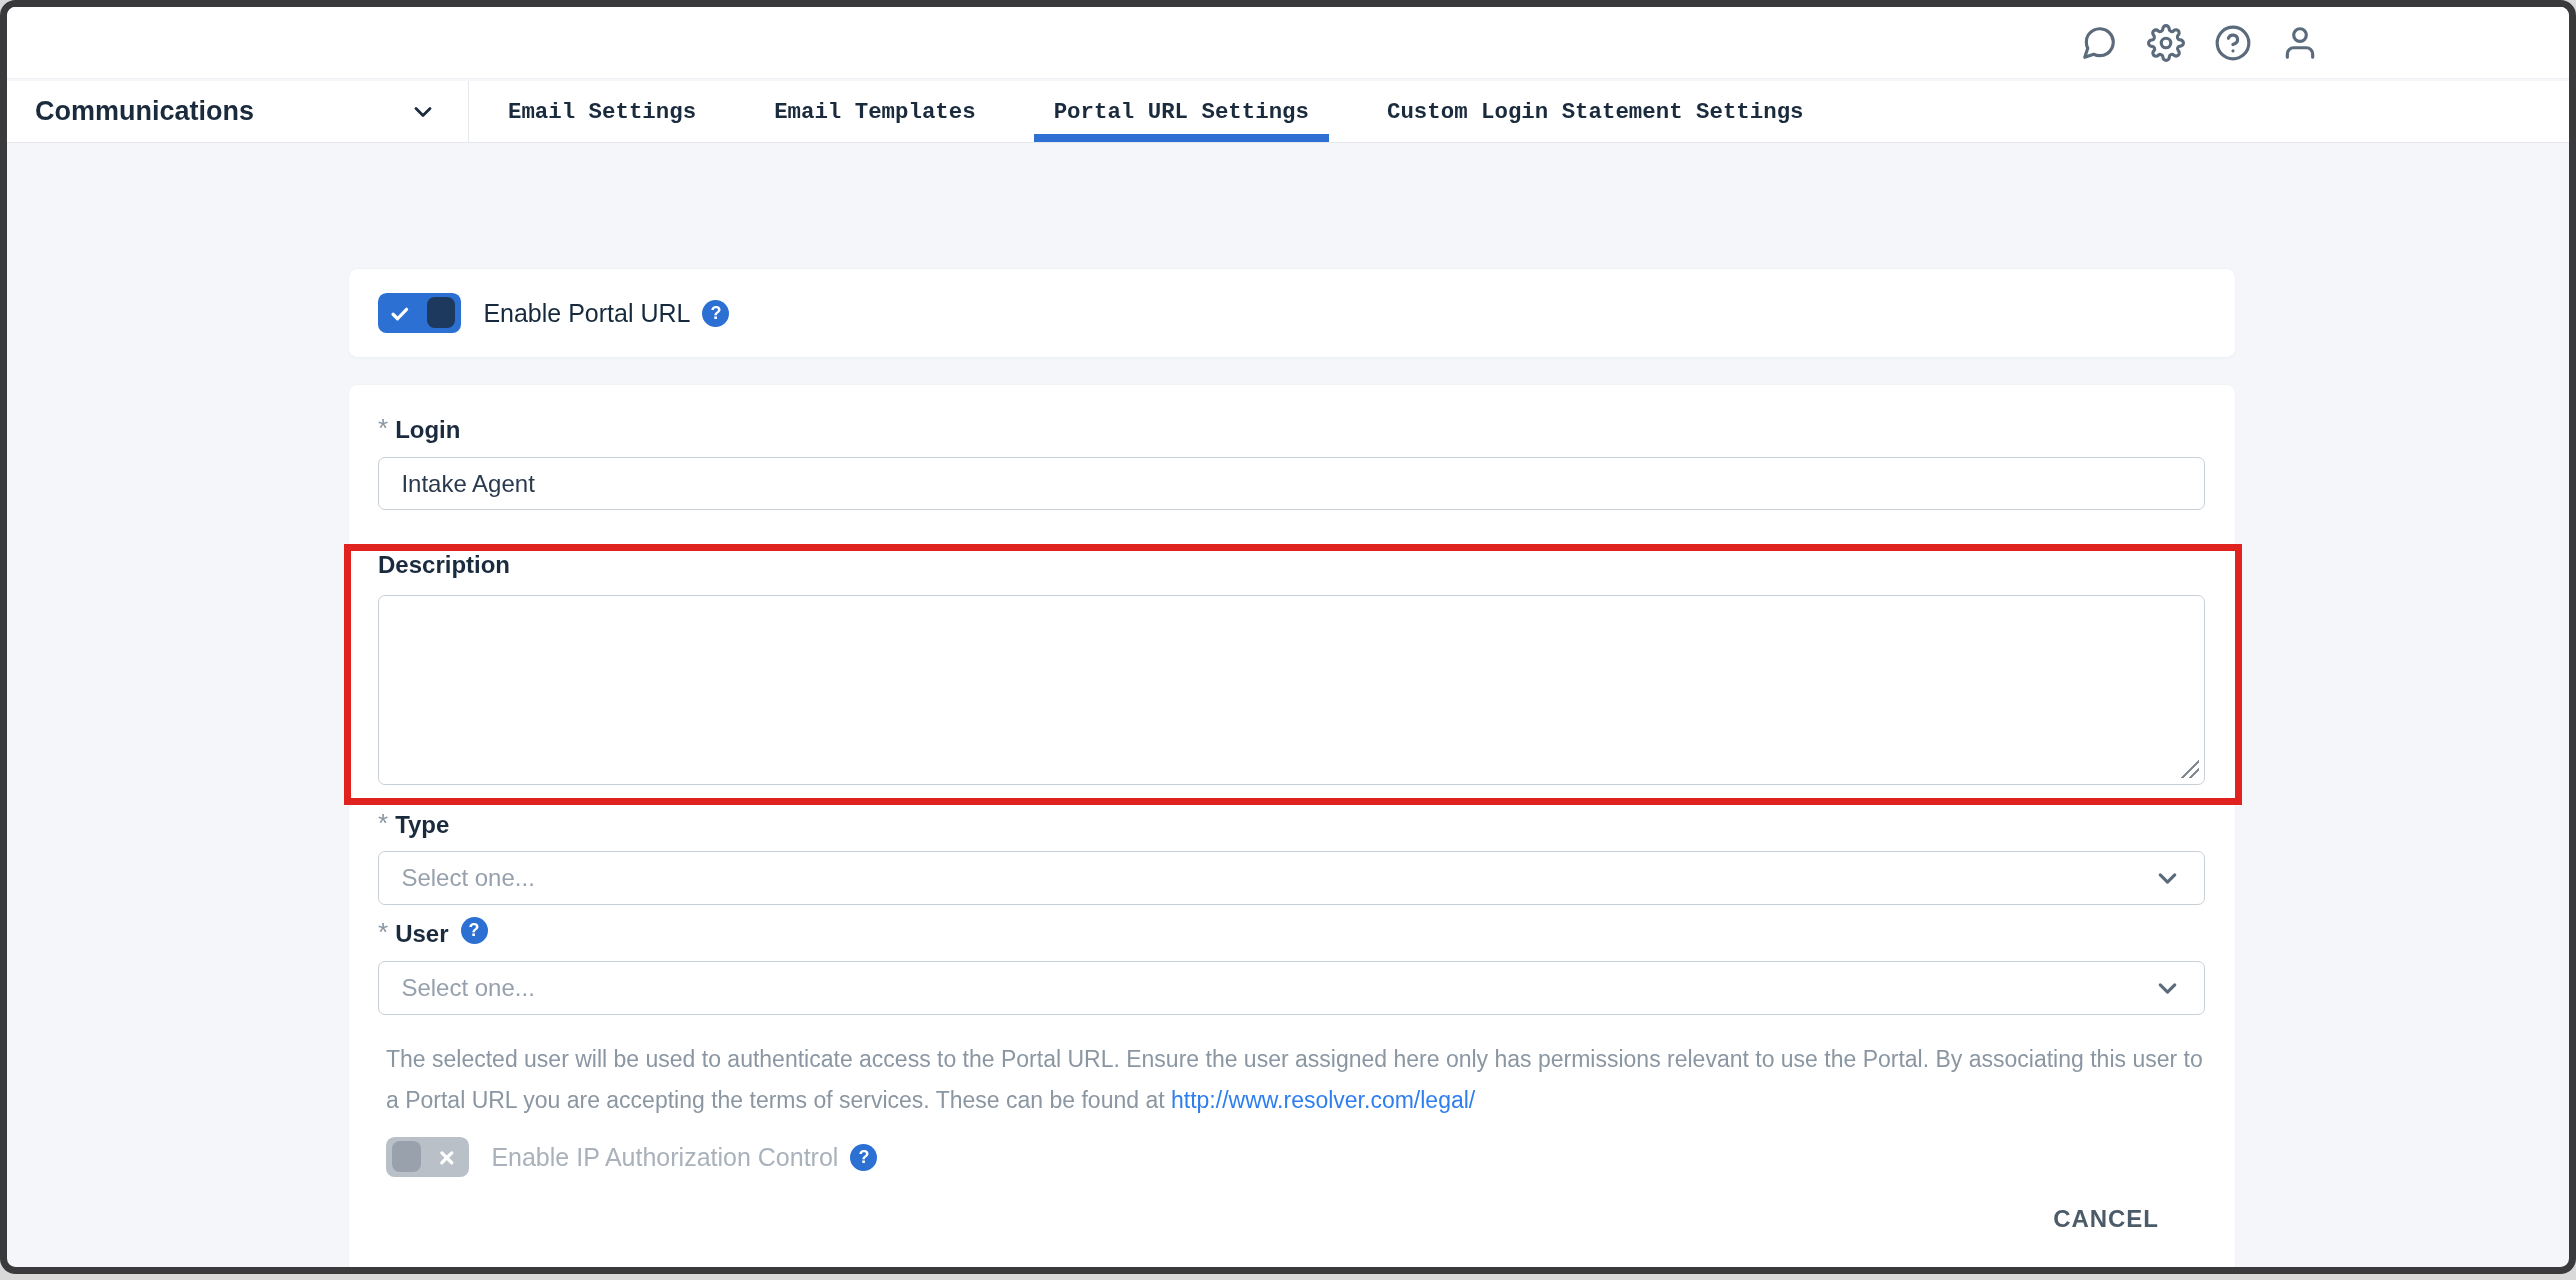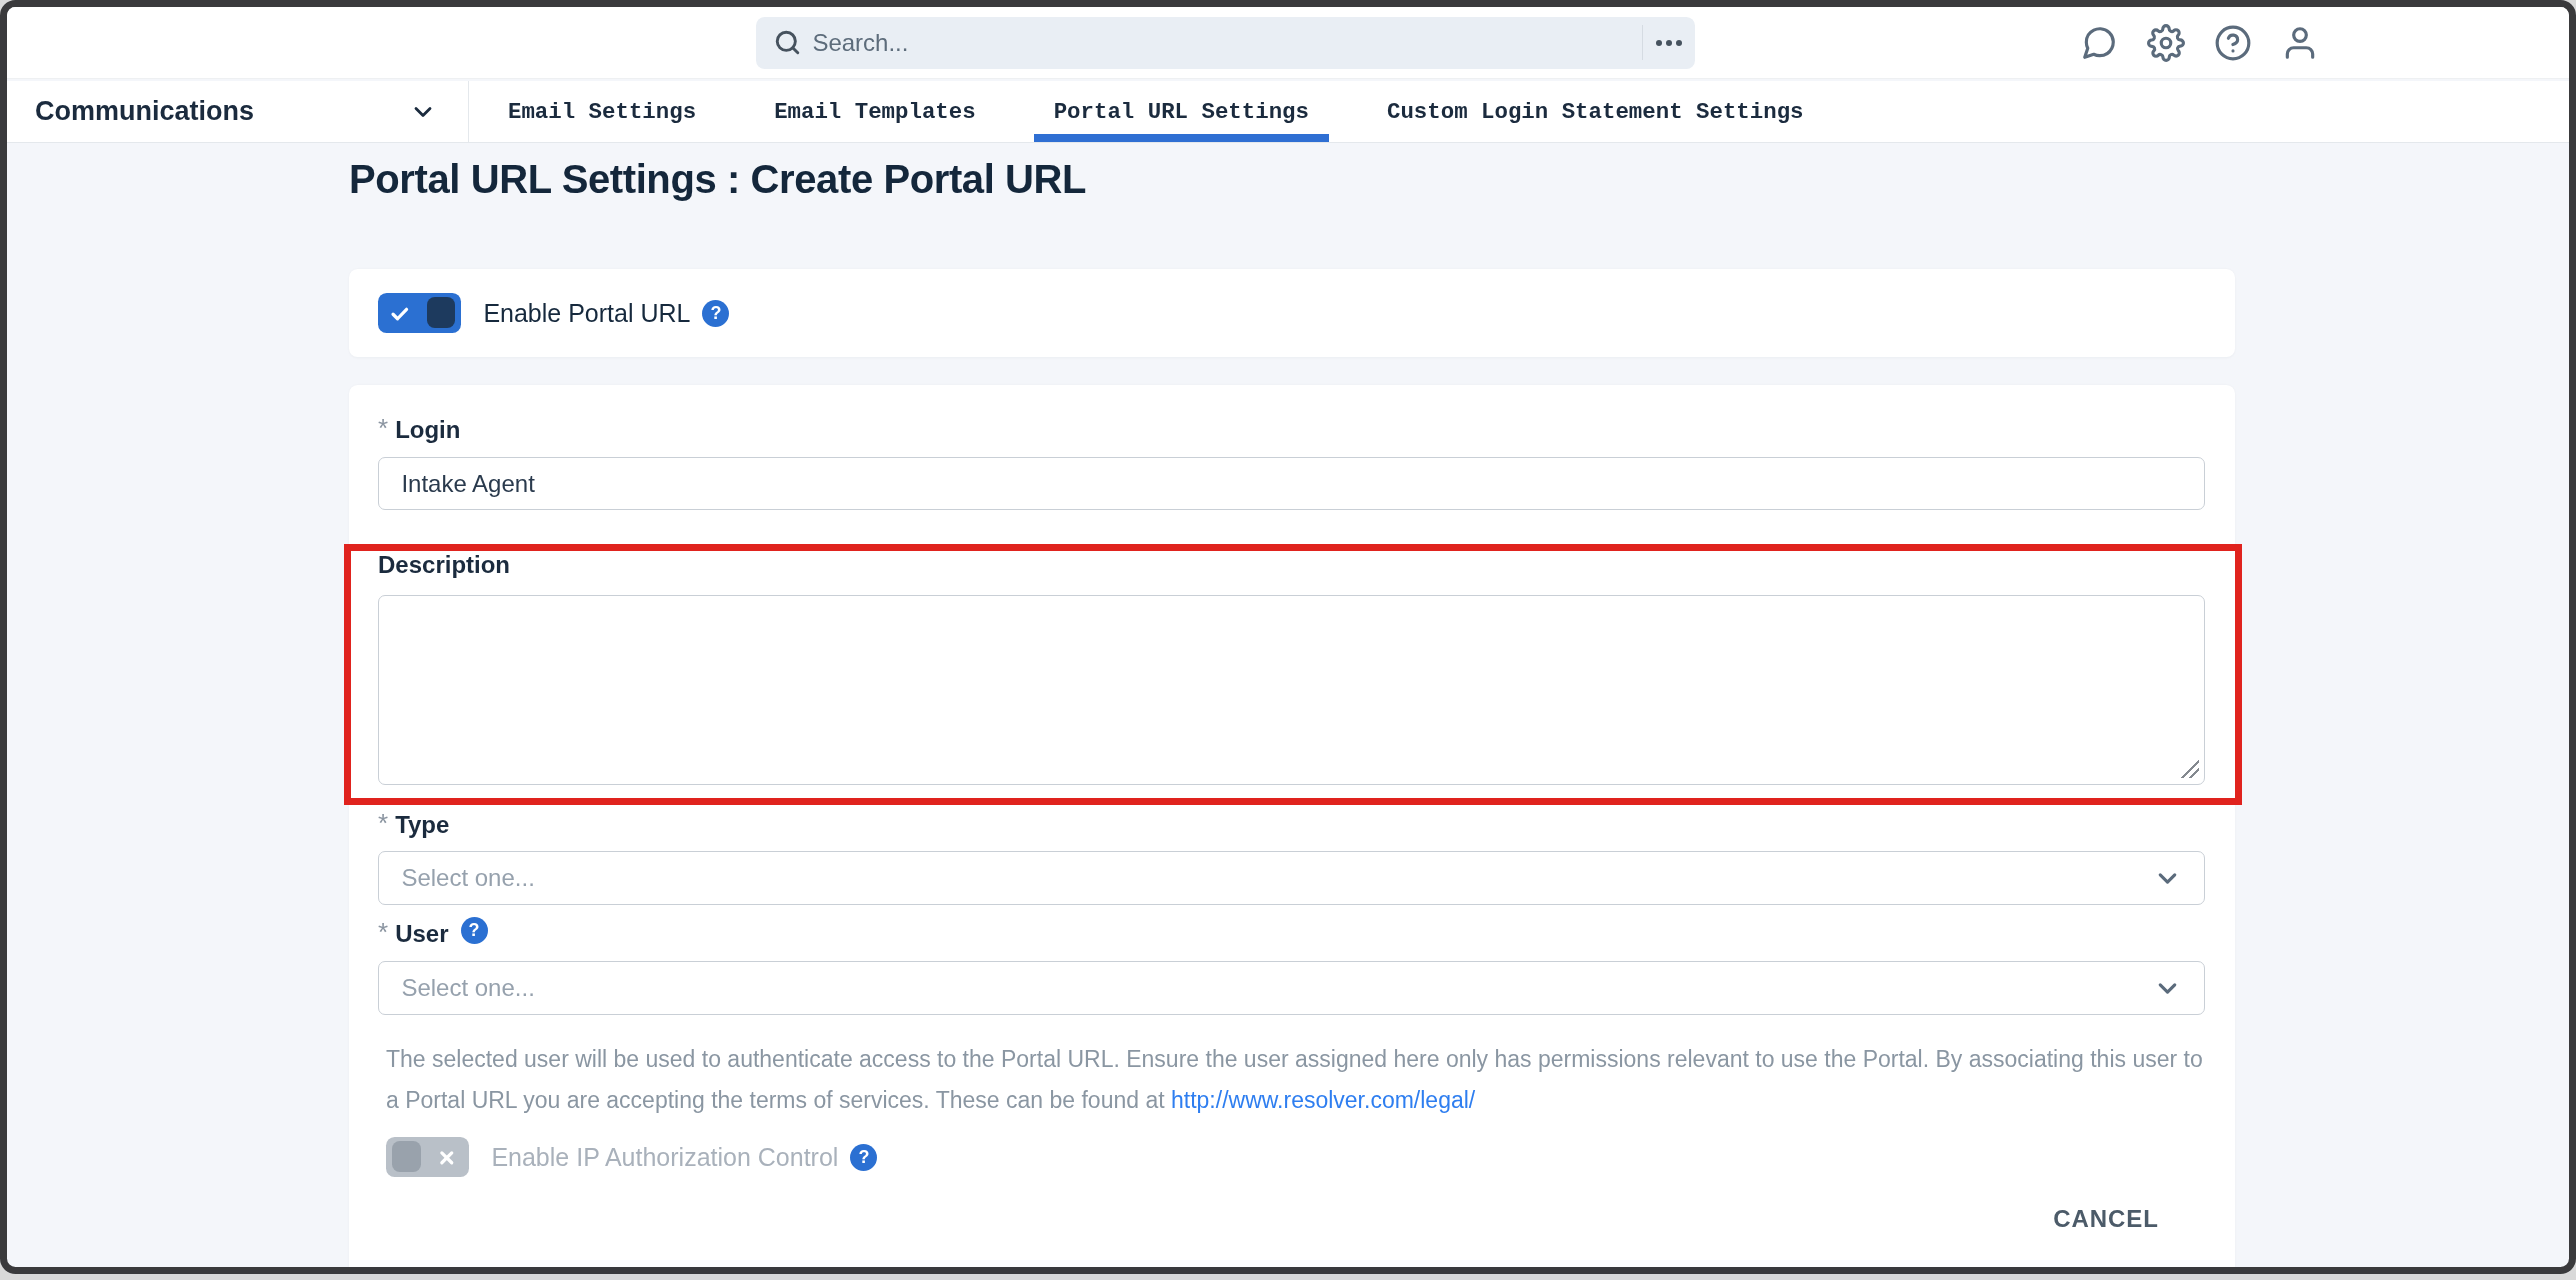--- a/index.html
+++ b/index.html
@@ -153,32 +153,20 @@
     position:absolute; left:337px; top:399px; width:1898px; height:261px;
     border:7.8px solid #e0231e; pointer-events:none; z-index:10;
   }
 </style>
 </head>
 <body>
 
 <div class="frame">
 
   <div class="topbar">
-    <div class="searchbar">
-      <svg class="mag" viewBox="0 0 24 24" fill="none" stroke="#46525e" stroke-width="2.4" stroke-linecap="round" stroke-linejoin="round">
-          <circle cx="11" cy="11" r="7.5"></circle>
-          <line x1="20.5" y1="20.5" x2="16.3" y2="16.3"></line>
-        </svg>
-      <input class="search-input" type="text" placeholder="Search..." style="">
-      <div class="search-more">
-        <i></i>
-          <i></i>
-          <i></i>
-      </div>
-    </div>
     <div class="topbar-icons">
       <span class="tb-icon">
         <svg viewBox="0 0 24 24">
             <path d="M21 11.5a8.38 8.38 0 0 1-.9 3.8 8.5 8.5 0 0 1-7.6 4.7 8.38 8.38 0 0 1-3.8-.9L3 21l1.9-5.7a8.38 8.38 0 0 1-.9-3.8 8.5 8.5 0 0 1 4.7-7.6 8.38 8.38 0 0 1 3.8-.9h.5a8.48 8.48 0 0 1 8 8v.5z"></path>
           </svg>
       </span>
       <span class="tb-icon">
         <svg viewBox="0 0 24 24">
             <circle cx="12" cy="12" r="3"></circle>
             <path d="M19.4 15a1.65 1.65 0 0 0 .33 1.82l.06.06a2 2 0 0 1 0 2.83 2 2 0 0 1-2.83 0l-.06-.06a1.65 1.65 0 0 0-1.82-.33 1.65 1.65 0 0 0-1 1.51V21a2 2 0 0 1-2 2 2 2 0 0 1-2-2v-.09A1.65 1.65 0 0 0 9 19.4a1.65 1.65 0 0 0-1.82.33l-.06.06a2 2 0 0 1-2.83 0 2 2 0 0 1 0-2.83l.06-.06a1.65 1.65 0 0 0 .33-1.82 1.65 1.65 0 0 0-1.51-1H3a2 2 0 0 1-2-2 2 2 0 0 1 2-2h.09A1.65 1.65 0 0 0 4.6 9a1.65 1.65 0 0 0-.33-1.82l-.06-.06a2 2 0 0 1 0-2.83 2 2 0 0 1 2.83 0l.06.06a1.65 1.65 0 0 0 1.82.33H9a1.65 1.65 0 0 0 1-1.51V3a2 2 0 0 1 2-2 2 2 0 0 1 2 2v.09a1.65 1.65 0 0 0 1 1.51 1.65 1.65 0 0 0 1.82-.33l.06-.06a2 2 0 0 1 2.83 0 2 2 0 0 1 0 2.83l-.06.06a1.65 1.65 0 0 0-.33 1.82V9a1.65 1.65 0 0 0 1.51 1H21a2 2 0 0 1 2 2 2 2 0 0 1-2 2h-.09a1.65 1.65 0 0 0-1.51 1z"></path>
@@ -217,21 +205,20 @@
       <div class="tab active">
           <span>Portal URL Settings</span>
         </div>
       <div class="tab">
           <span>Custom Login Statement Settings</span>
         </div>
     </div>
   </div>
 
   <div class="content">
-    <h1 class="page-title">Portal URL Settings : Create Portal URL</h1>
 
     <div class="card card1">
       <div class="toggle-row">
         <div class="toggle on">
           <svg viewBox="0 0 24 24">
               <polyline points="4.5 12.5 9.5 17.5 19.5 7"></polyline>
             </svg>
           <div class="knob"></div>
         </div>
         <span class="toggle-label">Enable Portal URL</span>

